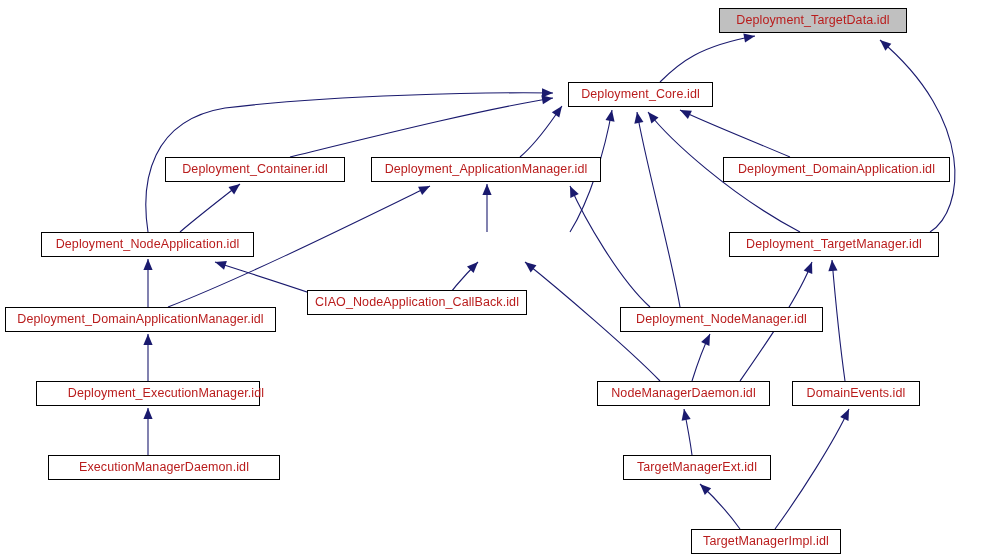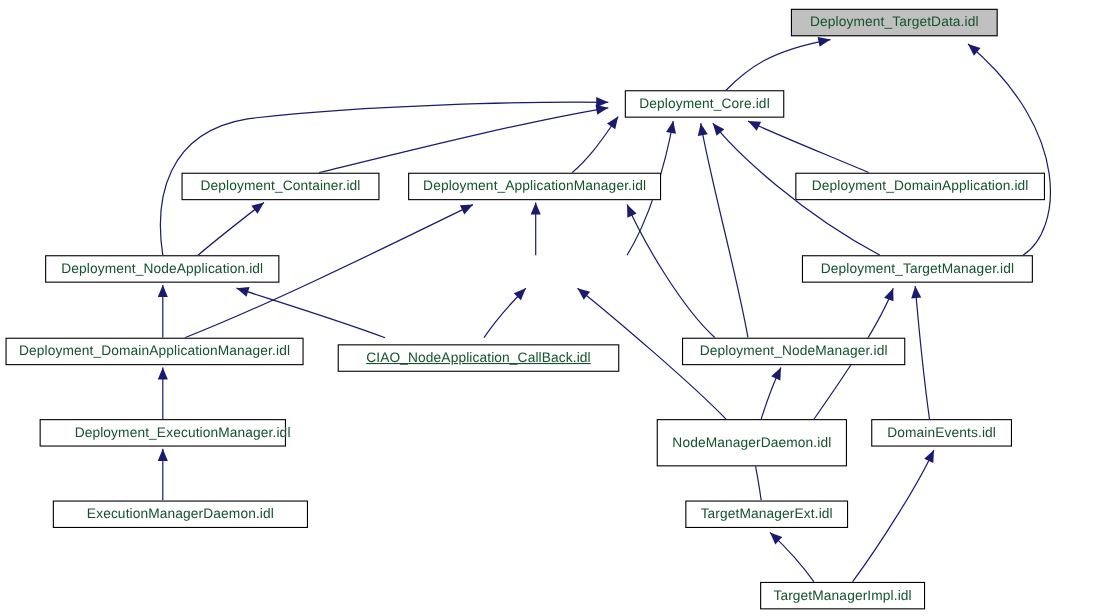--- a/index.html
+++ b/index.html
@@ -29,21 +29,21 @@
   }
   .edge-arrow {
     fill: #1a1a6e;
     stroke: none;
   }
   .node-box {
     position: absolute;
     box-sizing: border-box;
     border: 1px solid #000000;
     background: #ffffff;
-    color: #14532d;
+    color: #b91c1c;
     font-size: 12.5px;
     line-height: 1;
     display: flex;
     align-items: center;
     justify-content: center;
     white-space: nowrap;
     letter-spacing: 0.1px;
   }
   .node-box.highlight {
     background: #c0c0c0;
@@ -106,21 +106,21 @@
       <polygon points="0,0 -11,-4.6 -11,4.6" class="edge-arrow" fill="#1a1a6e" transform="translate(849,409) rotate(-64.87578097976454)"></polygon>
     </svg>
 <div class="node-box highlight" style="left: 719px; top: 8px; width: 188px; height: 25px;">Deployment_TargetData.idl</div>
     <div class="node-box" style="left: 568px; top: 82px; width: 145px; height: 25px;">Deployment_Core.idl</div>
     <div class="node-box" style="left: 165px; top: 157px; width: 180px; height: 25px;">Deployment_Container.idl</div>
     <div class="node-box" style="left: 371px; top: 157px; width: 230px; height: 25px;">Deployment_ApplicationManager.idl</div>
     <div class="node-box" style="left: 723px; top: 157px; width: 227px; height: 25px;">Deployment_DomainApplication.idl</div>
     <div class="node-box" style="left: 41px; top: 232px; width: 213px; height: 25px;">Deployment_NodeApplication.idl</div>
     <div class="node-box" style="left: 729px; top: 232px; width: 210px; height: 25px;">Deployment_TargetManager.idl</div>
     <div class="node-box" style="left: 5px; top: 307px; width: 271px; height: 25px;">Deployment_DomainApplicationManager.idl</div>
-    <div class="node-box" style="left: 307px; top: 313px; width: 256px; height: 25px; text-decoration: underline;">CIAO_NodeApplication_CallBack.idl</div>
+    <div class="node-box" style="left: 307px; top: 290px; width: 220px; height: 25px;">CIAO_NodeApplication_CallBack.idl</div>
     <div class="node-box" style="left: 620px; top: 307px; width: 203px; height: 25px;">Deployment_NodeManager.idl</div>
     <div class="node-box" style="left: 36px; top: 381px; width: 224px; height: 25px; padding-left: 36px;">Deployment_ExecutionManager.idl</div>
-    <div class="node-box" style="left: 597px; top: 381px; width: 173px; height: 43px;">NodeManagerDaemon.idl</div>
+    <div class="node-box" style="left: 597px; top: 381px; width: 173px; height: 25px;">NodeManagerDaemon.idl</div>
     <div class="node-box" style="left: 792px; top: 381px; width: 128px; height: 25px;">DomainEvents.idl</div>
     <div class="node-box" style="left: 48px; top: 455px; width: 232px; height: 25px;">ExecutionManagerDaemon.idl</div>
     <div class="node-box" style="left: 623px; top: 455px; width: 148px; height: 25px;">TargetManagerExt.idl</div>
     <div class="node-box" style="left: 691px; top: 529px; width: 150px; height: 25px; text-align: right;">TargetManagerImpl.idl</div>
   </div>
 
 </body></html>

